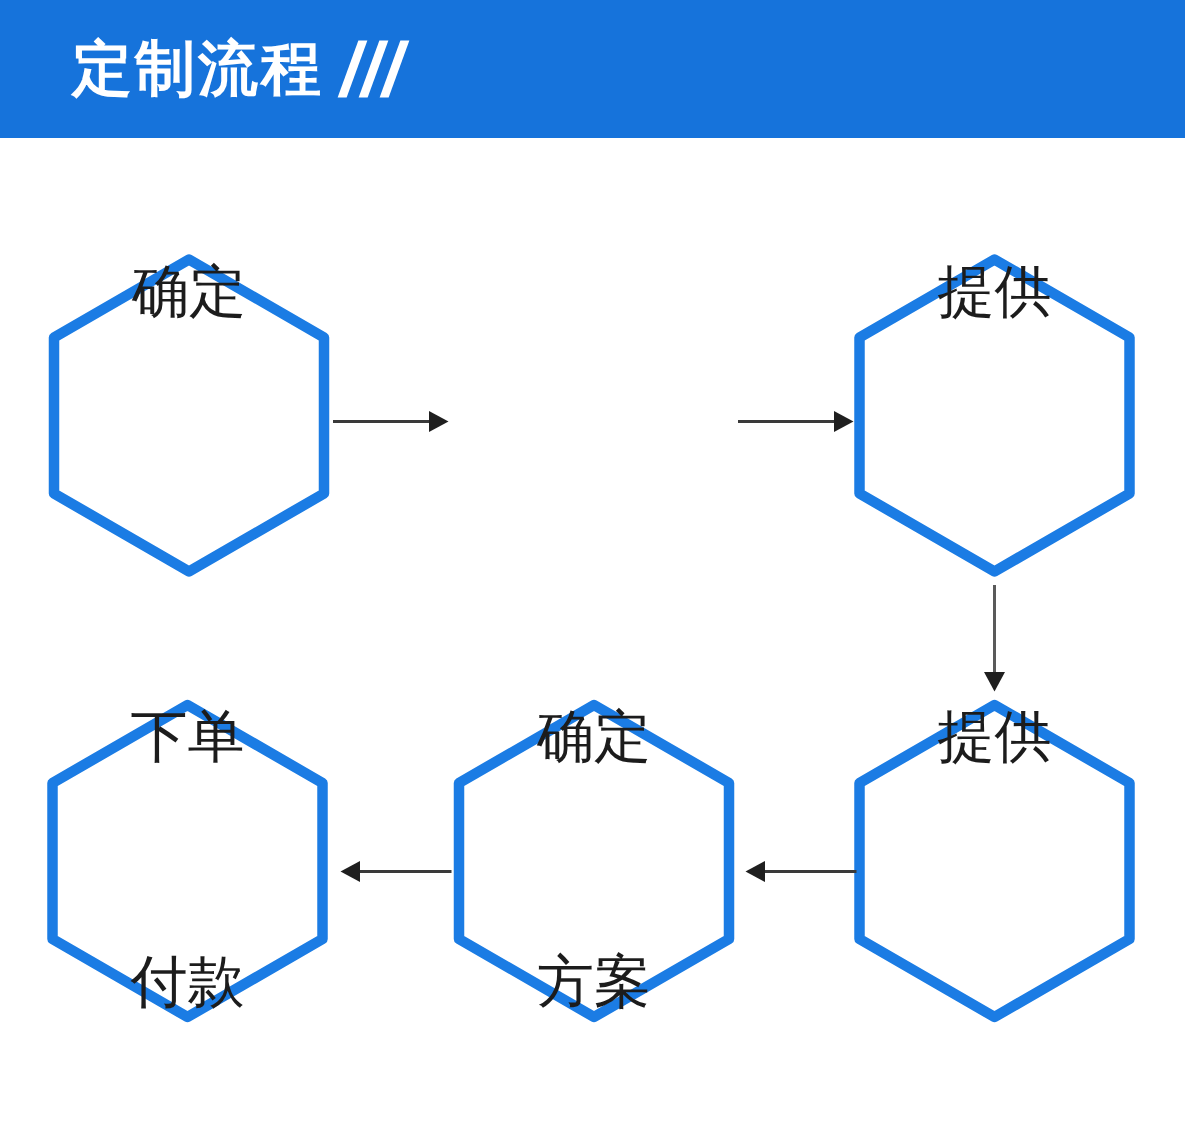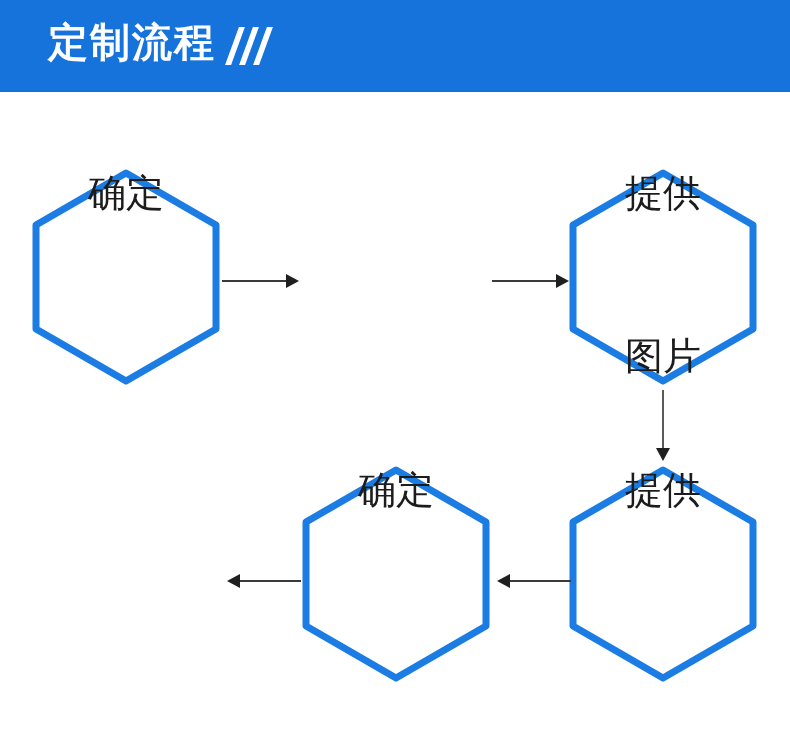--- a/index.html
+++ b/index.html
@@ -2,21 +2,21 @@
 <html><head>
 <meta charset="utf-8">
 <style>
   html, body { margin: 0; padding: 0; background: #ffffff; }
   .page {
     position: relative;
     width: 790px;
     height: 750px;
     background: #ffffff;
     overflow: hidden;
-    font-family: Liberation Mono, monospace;
+    font-family: Liberation Serif, serif;
   }
 
   
   .header {
     position: absolute;
     left: 0; top: 0;
     width: 790px; height: 92px;
     background: #1673db;
     display: flex;
     align-items: center;
@@ -127,42 +127,51 @@
     </div>
   </div>
 
 
   <div class="hex hex-3">
     <svg width="188" height="216" viewBox="0 0 188 216">
       <polygon points="94,4 184,56 184,160 94,212 4,160 4,56" fill="#ffffff" stroke="#1b7ce4" stroke-width="7" stroke-linejoin="round"></polygon>
     </svg>
     <div class="hex-label">
       <span>提供</span>
-      <span>图片</span>
     </div>
   </div>
 
   <div class="hex hex-4">
     <svg width="188" height="216" viewBox="0 0 188 216">
       <polygon points="94,4 184,56 184,160 94,212 4,160 4,56" fill="#ffffff" stroke="#1b7ce4" stroke-width="7" stroke-linejoin="round"></polygon>
     </svg>
     <div class="hex-label">
       <span>提供</span>
     </div>
   </div>
 
   <div class="hex hex-5">
     <svg width="188" height="216" viewBox="0 0 188 216">
       <polygon points="94,4 184,56 184,160 94,212 4,160 4,56" fill="#ffffff" stroke="#1b7ce4" stroke-width="7" stroke-linejoin="round"></polygon>
     </svg>
     <div class="hex-label">
       <span>确定</span>
+      <span>方案</span>
     </div>
   </div>
 
+  <div class="hex hex-6">
+    <svg width="188" height="216" viewBox="0 0 188 216">
+      <polygon points="94,4 184,56 184,160 94,212 4,160 4,56" fill="#ffffff" stroke="#1b7ce4" stroke-width="7" stroke-linejoin="round"></polygon>
+    </svg>
+    <div class="hex-label">
+      <span>下单</span>
+      <span>付款</span>
+    </div>
+  </div>
 
   <div class="shaft-h arrow1-shaft"></div>
   <div class="head-right arrow1-head"></div>
 
   <div class="shaft-h arrow2-shaft"></div>
   <div class="head-right arrow2-head"></div>
 
   <div class="shaft-v arrow3-shaft"></div>
   <div class="head-down arrow3-head"></div>
 

